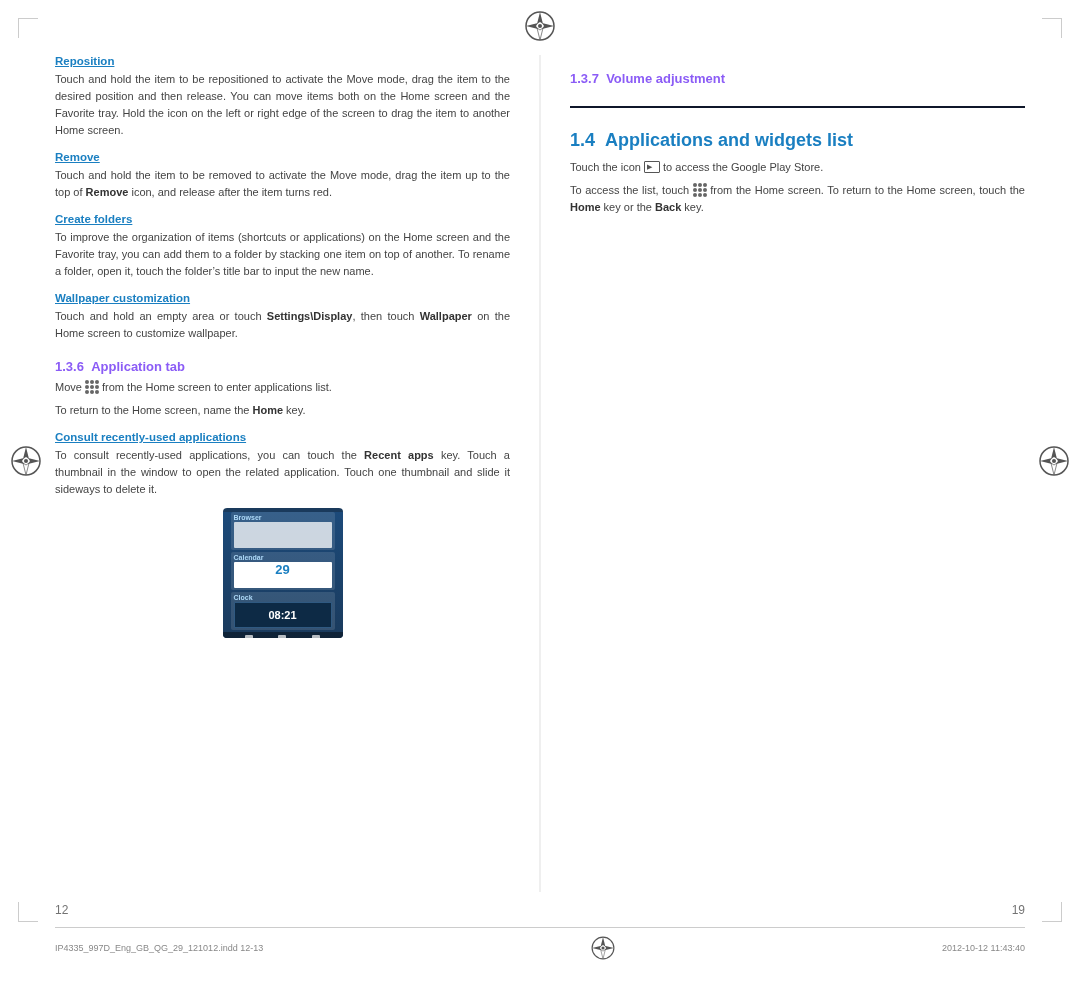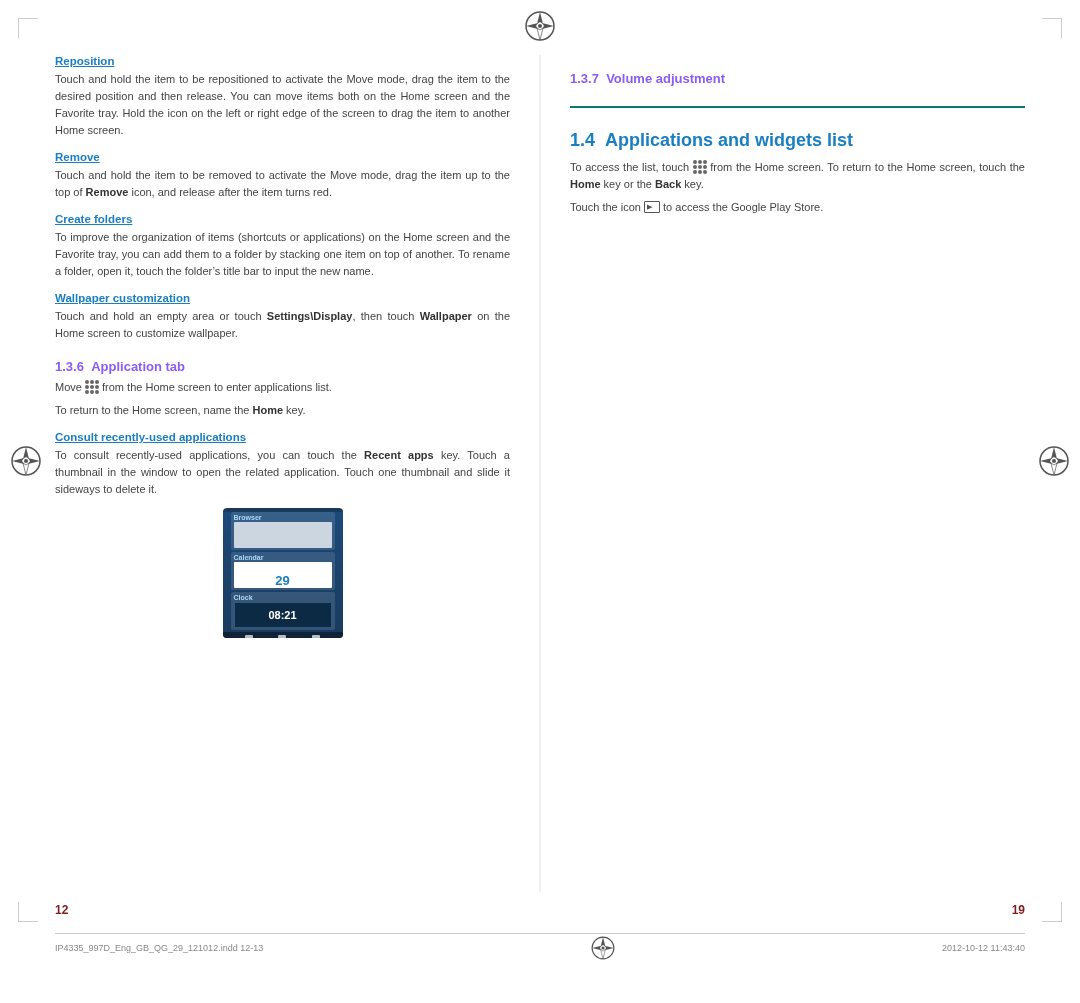--- a/index.html
+++ b/index.html
@@ -156,35 +156,36 @@
       position: absolute;
       bottom: 55px;
       left: 55px;
       right: 55px;
       display: flex;
       justify-content: space-between;
       align-items: center;
     }
 
     .page-number {
-      color: #7f1d1d;
-      font-weight: bold;
+      color: #737373;
+      font-weight: normal;
       font-size: 12px;
     }
 
     
     .bottom-bar {
       position: absolute;
       bottom: 10px;
       left: 55px;
       right: 55px;
       display: flex;
       justify-content: space-between;
       align-items: center;
       border-top: 1px solid #ccc;
+      padding-top: 6px;
     }
 
     .bottom-bar-text {
       font-size: 9px;
       color: #888;
     }
 
     
     .screenshot-thumb {
       width: 120px;
@@ -326,21 +327,21 @@
       <div class="screenshot-thumb">
         <div class="screen-inner">
 
           <div style="margin: 4px 8px 2px; background:rgba(255,255,255,0.12); border-radius:2px; padding:2px 3px;">
             <div style="color:#add8f7;font-size:7px;font-weight:bold;margin-bottom:1px;">Browser</div>
             <div style="background:rgba(255,255,255,0.75);height:26px;border-radius:1px;"></div>
           </div>
 
           <div style="margin: 2px 8px; background:rgba(255,255,255,0.12); border-radius:2px; padding:2px 3px;">
             <div style="color:#add8f7;font-size:7px;font-weight:bold;margin-bottom:1px;">Calendar</div>
-            <div style="background:#fff;height:26px;border-radius:1px;display:flex;align-items:flex-end;justify-content:center;">
+            <div style="background:#fff;height:26px;border-radius:1px;display:flex;align-items:flex-start;justify-content:center;">
               <span style="font-size:13px;font-weight:bold;color:#1a7fc1;">29</span>
             </div>
           </div>
 
           <div style="margin: 2px 8px; background:rgba(255,255,255,0.12); border-radius:2px; padding:2px 3px;">
             <div style="color:#add8f7;font-size:7px;font-weight:bold;margin-bottom:1px;">Clock</div>
             <div style="background:#0d2a45;height:26px;border-radius:1px;display:flex;align-items:center;justify-content:center;border:1px solid rgba(100,160,220,0.4);">
               <span style="font-size:11px;font-weight:bold;color:#fff;">08:21</span>
             </div>
           </div>
@@ -354,47 +355,47 @@
       </div>
 
     </div>
 
     <div class="right-column">
 
       <span class="numbered-heading">
         <span>1.3.7</span>&nbsp;&nbsp;<span>Volume adjustment</span>
       </span>
 
-      <div style="border-top:2px solid #0f766e;margin-top:20px;padding-top:6px;">
+      <div style="border-top:2px solid #0f172a;margin-top:20px;padding-top:6px;">
         <span class="major-heading">
           <span>1.4</span>&nbsp;&nbsp;<span>Applications and widgets list</span>
         </span>
       </div>
 
 
       <p class="body-text">
-        <span>To access the list, touch </span>
-        <span class="grid-icon">
-          <span></span>
-            <span></span>
-            <span></span>
-          <span></span>
-            <span></span>
-            <span></span>
-          <span></span>
-            <span></span>
-            <span></span>
-        </span>
-        <span> from the Home screen. To return to the Home screen, touch the </span><span class="bold">Home</span><span> key or the </span><span class="bold">Back</span><span> key.</span>
-      </p>
-
-      <p class="body-text">
         <span>Touch the icon </span>
         <span class="play-icon-box"></span>
         <span> to access the Google Play Store.</span>
+      </p>
+
+      <p class="body-text">
+        <span>To access the list, touch </span>
+        <span class="grid-icon">
+          <span></span>
+            <span></span>
+            <span></span>
+          <span></span>
+            <span></span>
+            <span></span>
+          <span></span>
+            <span></span>
+            <span></span>
+        </span>
+        <span> from the Home screen. To return to the Home screen, touch the </span><span class="bold">Home</span><span> key or the </span><span class="bold">Back</span><span> key.</span>
       </p>
 
     </div>
 
   </div>
 
   <div class="footer">
     <span class="page-number">12</span>
     <span class="page-number">19</span>
   </div>

